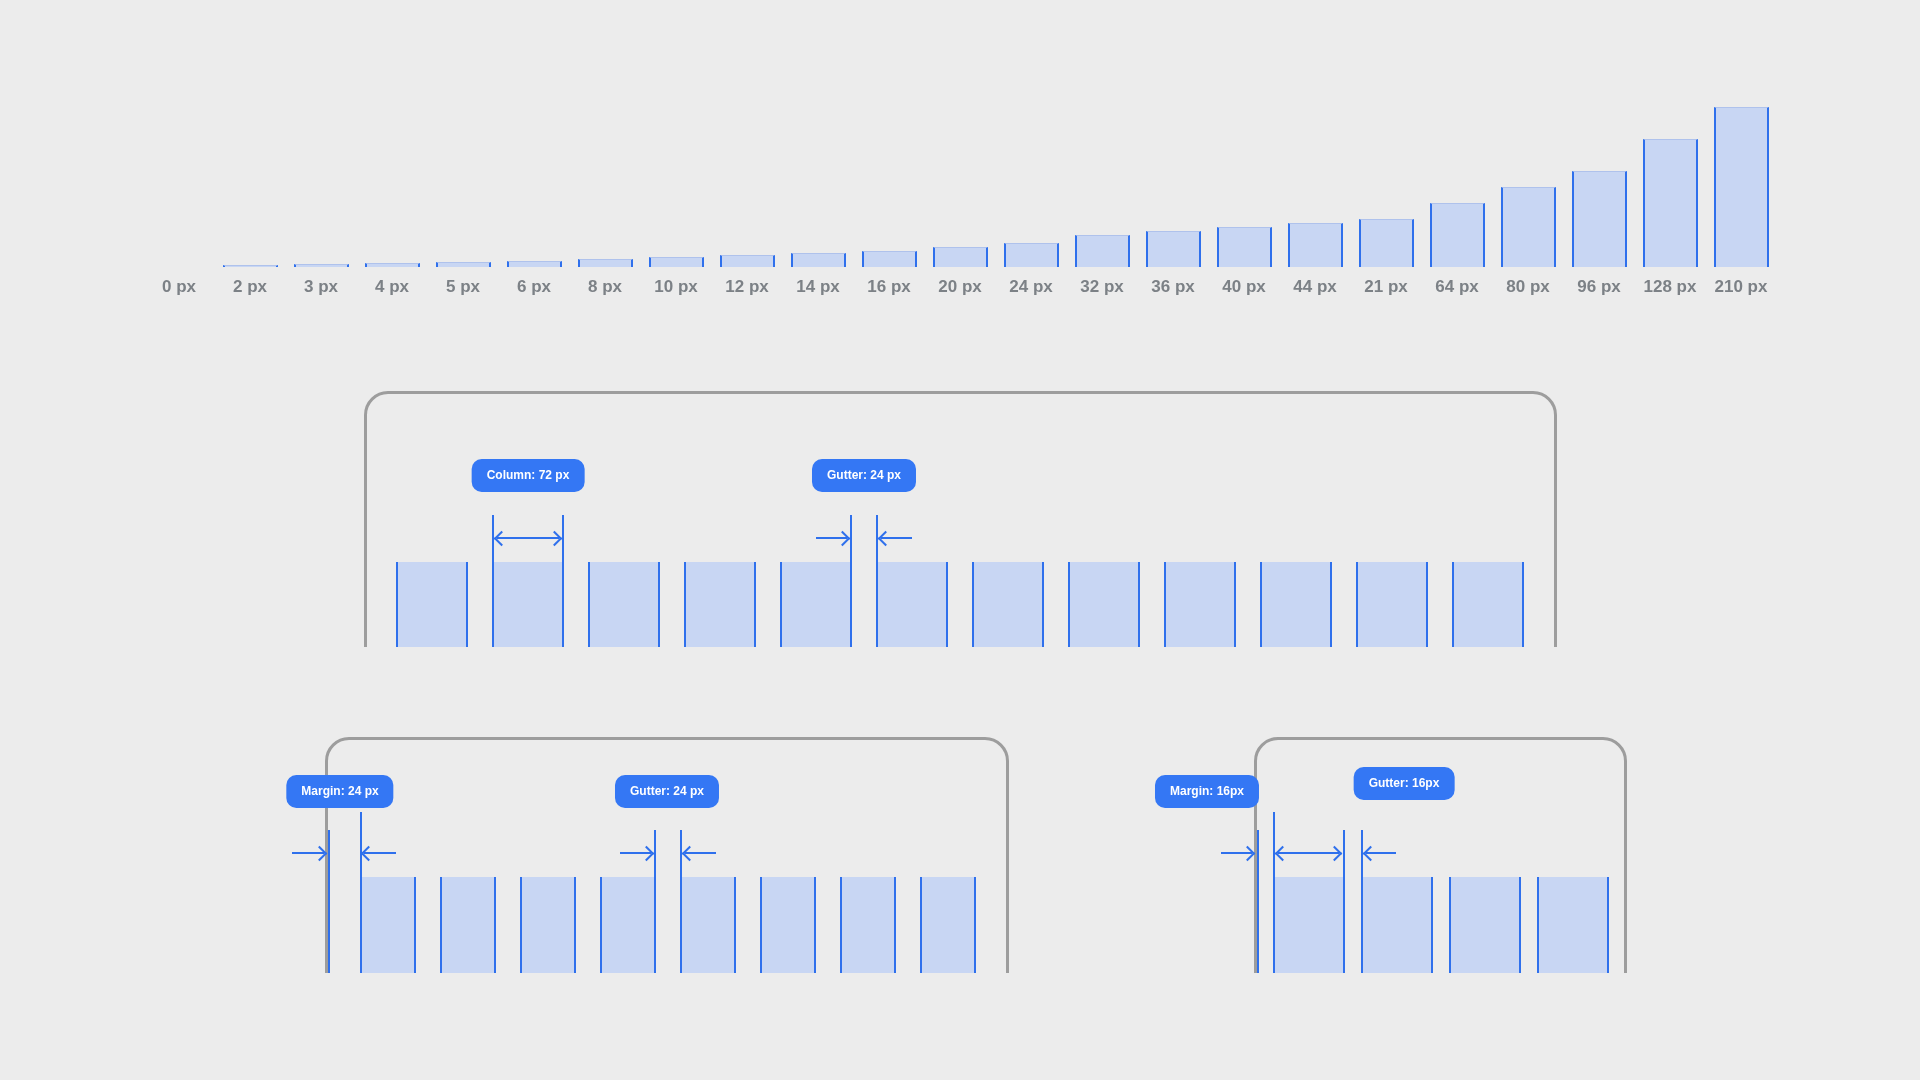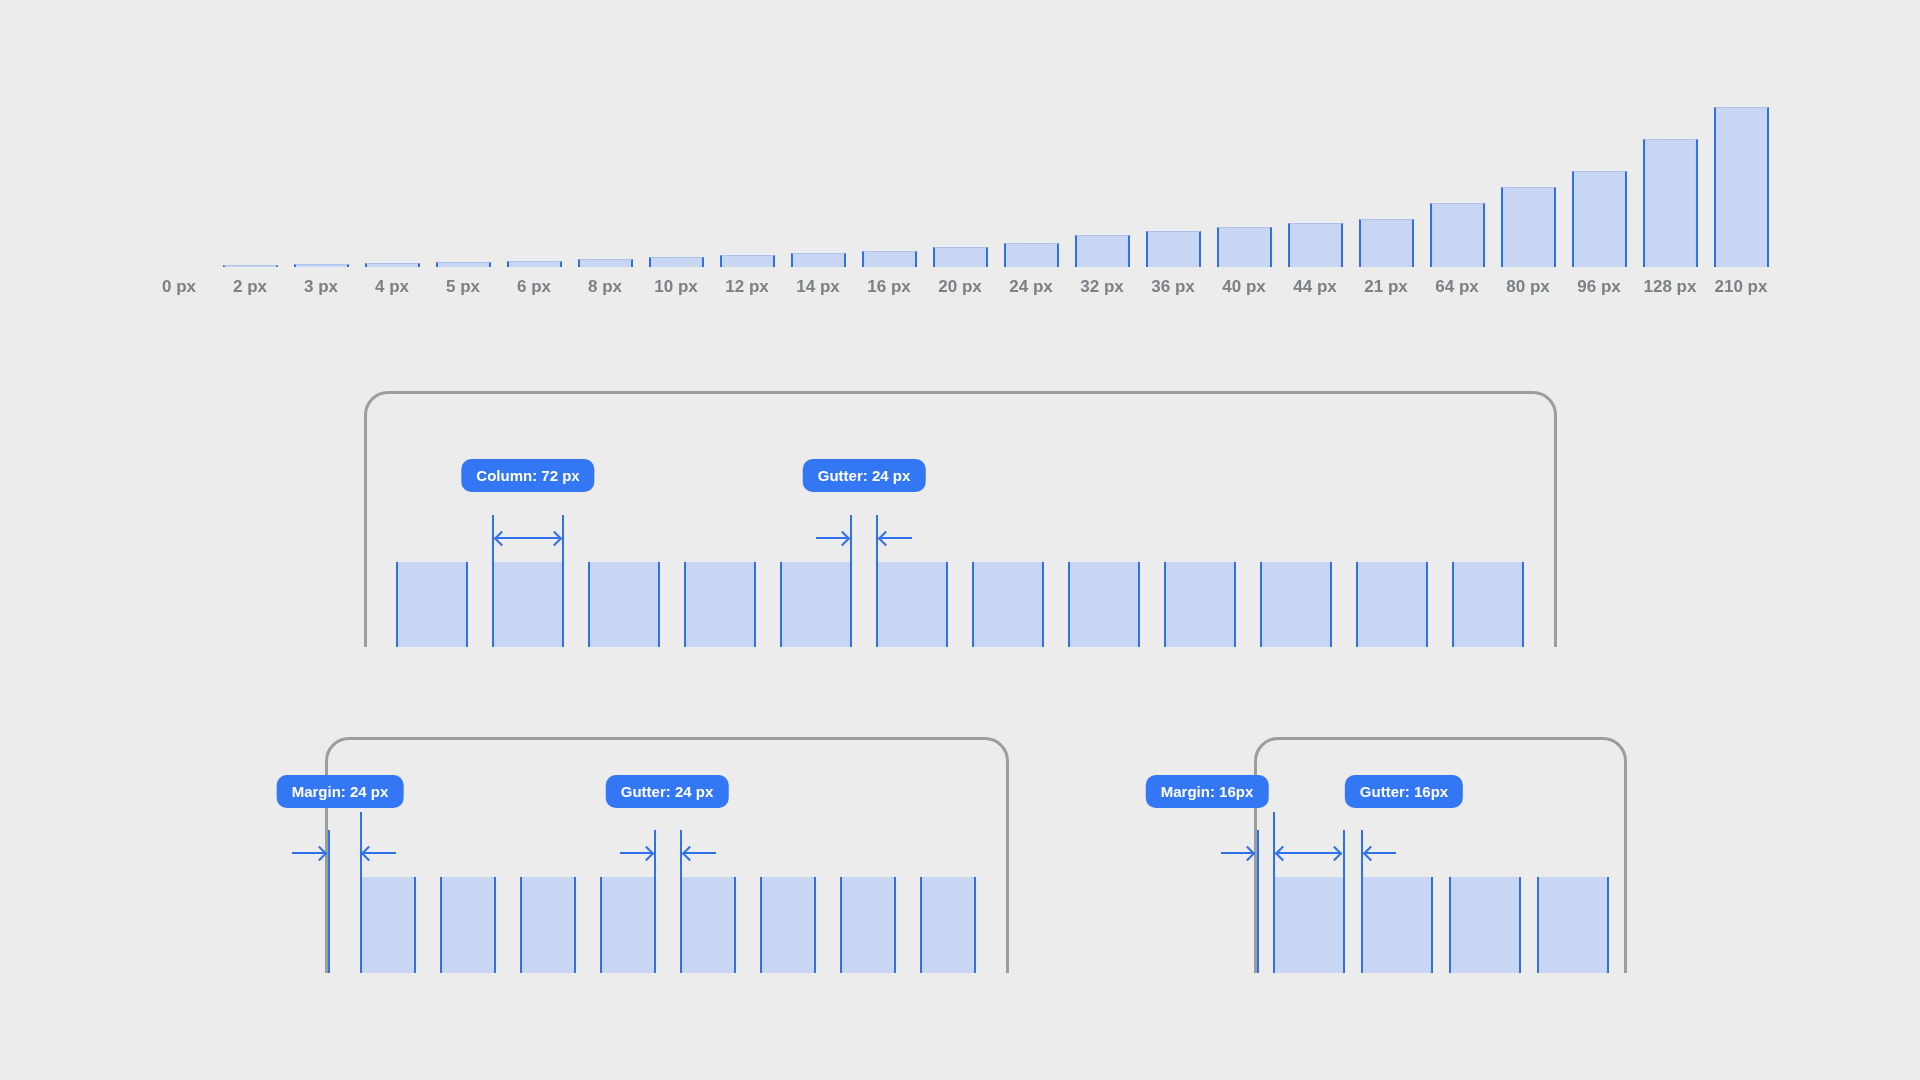--- a/index.html
+++ b/index.html
@@ -37,21 +37,21 @@
   .cols-mid{left:3px;top:173px;width:1187px;padding:0 29px;gap:24px;}
   .cols-bl{left:78px;width:678px;padding:0 32px;gap:24px;}
   .cols-br{left:137px;width:368px;padding:0 16px;gap:16px;}
   .gcol{flex:none;height:120px;background:var(--fill);
         border-left:2px solid var(--accent);border-right:2px solid var(--accent);}
   .w72{width:72px;} .w56{width:56px;}
 
   
   .badge{position:absolute;transform:translateX(-50%);height:33px;line-height:33px;
          padding:0 15px;border-radius:10px;background:var(--badge);color:var(--badge-text);
-         font-size:15px;font-weight:700;white-space:nowrap;z-index:3;}
+         font-size:12px;font-weight:700;white-space:nowrap;z-index:3;}
   .vline{position:absolute;width:2px;background:var(--accent);z-index:2;}
   .arr{position:absolute;height:2px;background:var(--accent);z-index:2;}
   .arr::before,.arr::after{content:none;position:absolute;width:9px;height:9px;
          transform:rotate(45deg);}
   .arr-r::after{content:"";right:-1px;top:-4px;
          border-top:2px solid var(--accent);border-right:2px solid var(--accent);}
   .arr-l::before{content:"";left:-1px;top:-4px;
          border-bottom:2px solid var(--accent);border-left:2px solid var(--accent);}
   .arr-dbl::before{content:"";left:-1px;top:-4px;
          border-bottom:2px solid var(--accent);border-left:2px solid var(--accent);}
@@ -220,20 +220,20 @@
         <div class="gcol w72"></div>
         <div class="gcol w72"></div>
       </div>
 
     <div class="badge" style="left:87px;top:40px">Margin: 16px</div>
     <div class="vline" style="left:137px;top:95px;height:143px"></div>
     <div class="vline" style="left:153px;top:77px;height:161px"></div>
     <div class="arr arr-r" style="left:101px;top:117px;width:31px"></div>
     <div class="arr arr-l" style="left:158px;top:117px;width:31px"></div>
 
-    <div class="badge" style="left:284px;top:40px">Gutter: 16px</div>
+    <div class="badge" style="left:284px;top:32px">Gutter: 16px</div>
     <div class="vline" style="left:223px;top:95px;height:143px"></div>
     <div class="vline" style="left:241px;top:95px;height:143px"></div>
     <div class="arr arr-r" style="left:189px;top:117px;width:30px"></div>
     <div class="arr arr-l" style="left:246px;top:117px;width:30px"></div>
   </div>
 
 </div>
 
 </body></html>

